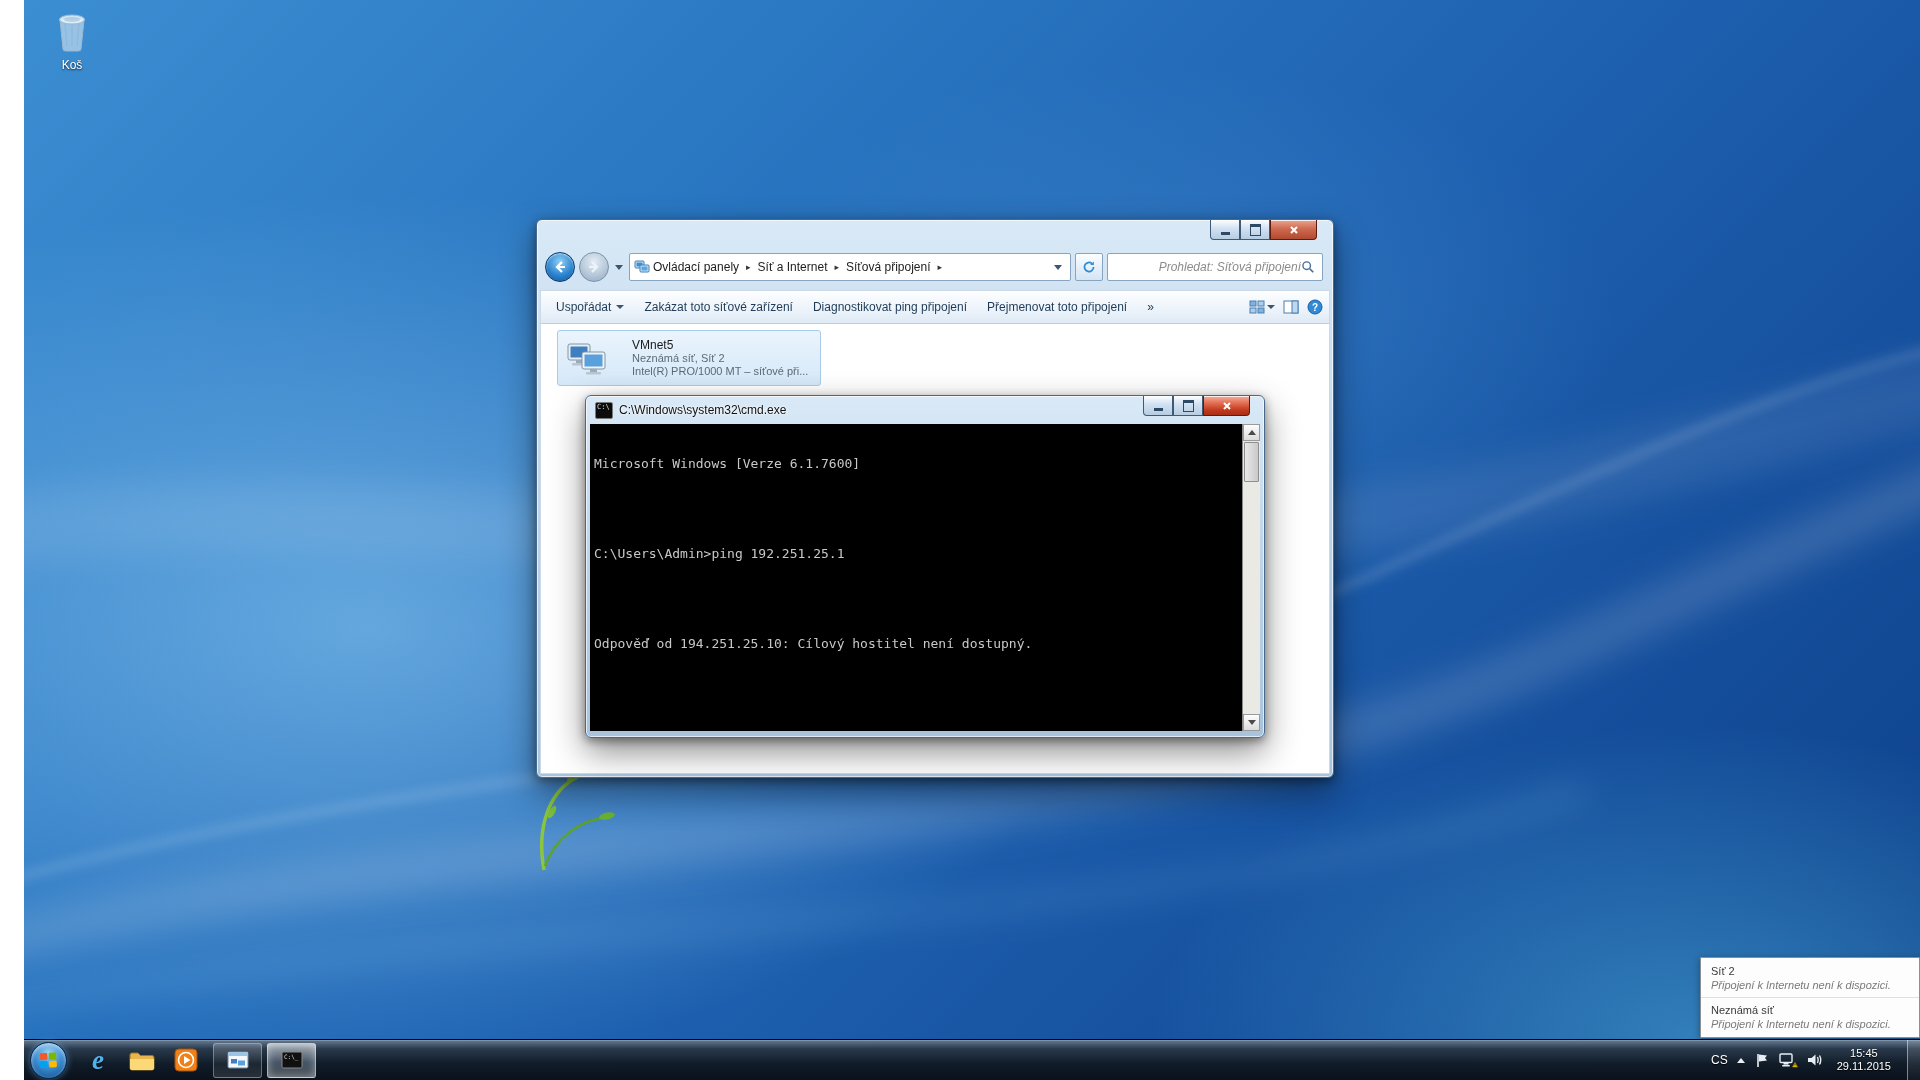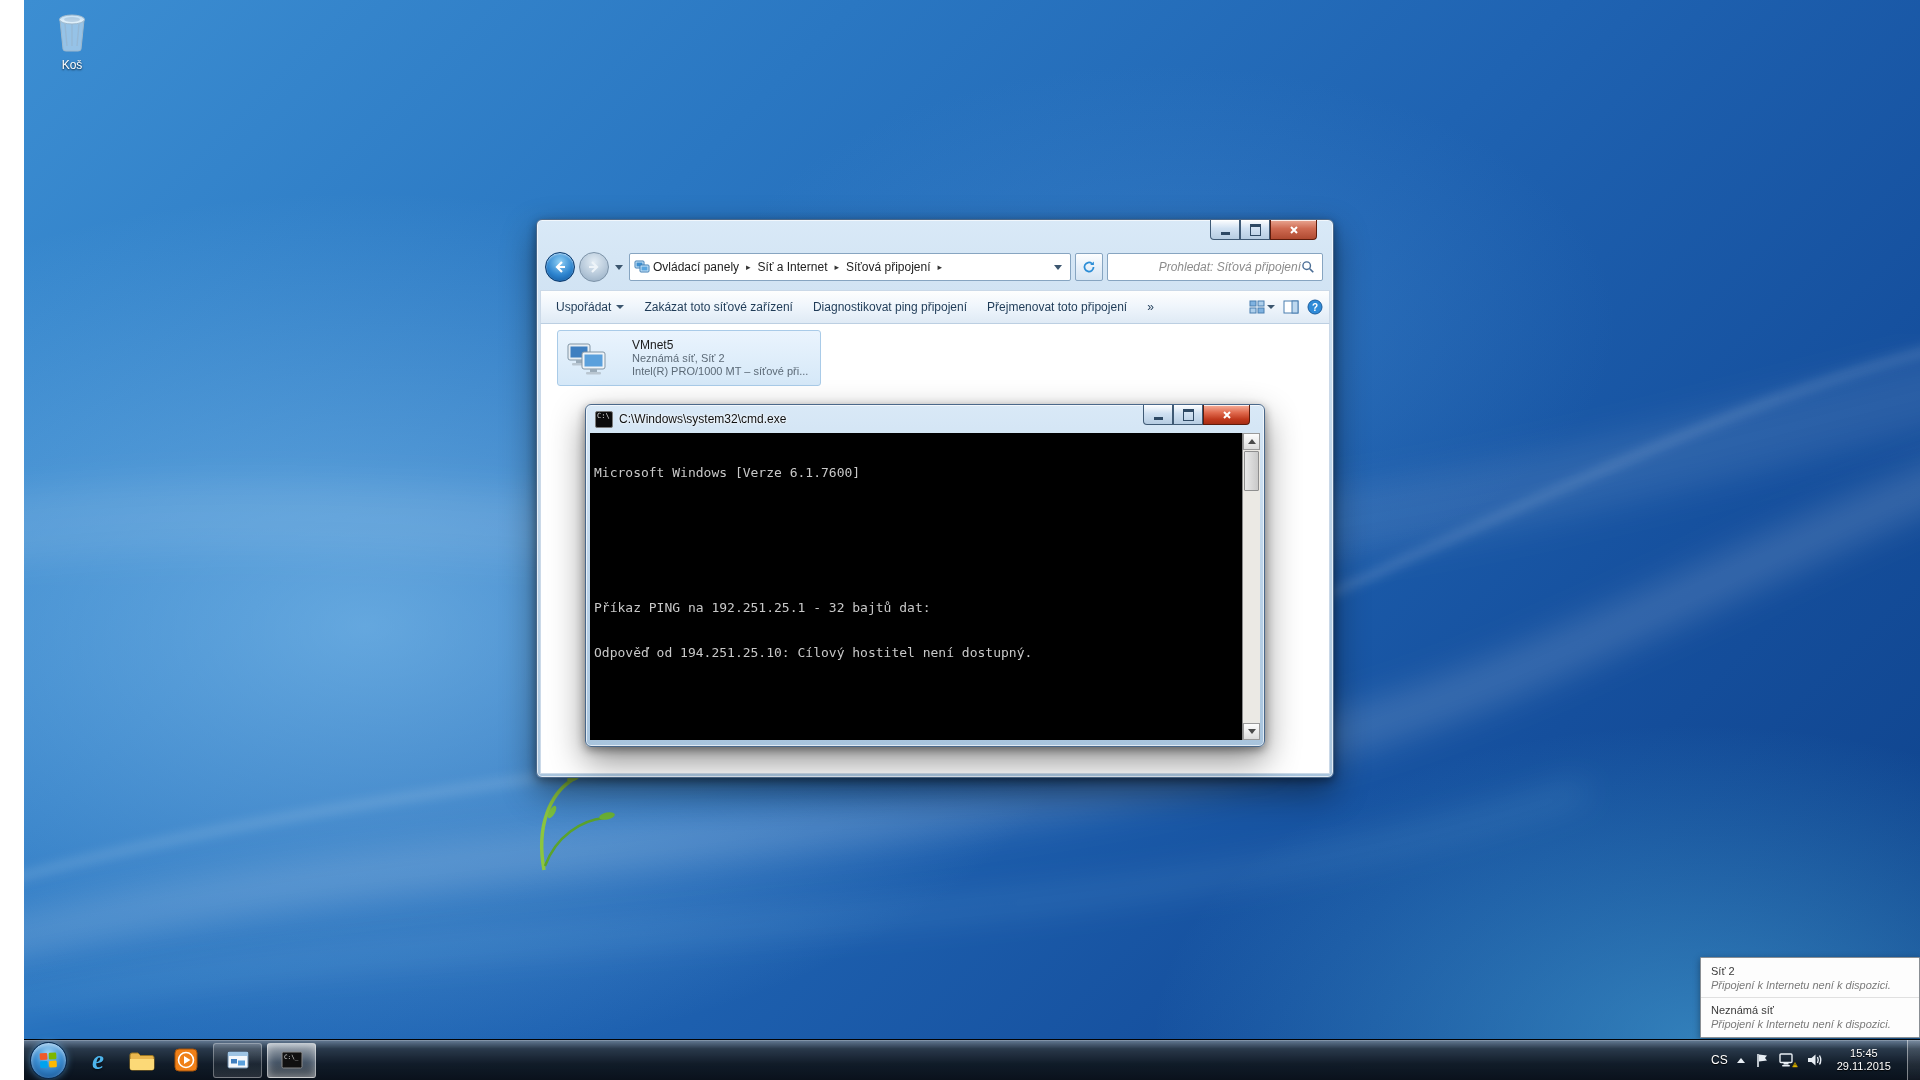--- a/index.html
+++ b/index.html
@@ -78,21 +78,21 @@
   .view-btn{display:flex;align-items:center;gap:2px;}
   .content{flex:1;background:#fff;margin:0 3px 3px;border:1px solid #cbd9e8;border-top:none;position:relative;}
   .net-item{
     position:absolute;left:16px;top:6px;width:264px;height:56px;border-radius:3px;
     background:linear-gradient(180deg,#eaf4fd 0%,#d5e8f8 100%);border:1px solid #a9cbe8;
     display:flex;align-items:center;gap:24px;padding:3px 8px;box-sizing:border-box;
   }
   .net-name{font-size:12px;color:#1a1a1a;line-height:14px;}
   .net-sub{font-size:11px;color:#5c6a77;line-height:13px;white-space:nowrap;}
   
-  .cmdwin{left:561px;top:404px;width:678px;height:341px;z-index:20;}
+  .cmdwin{left:561px;top:395px;width:678px;height:341px;z-index:20;}
   .cmdwin .titlebar{padding-left:9px;gap:6px;}
   .cmd-title{font-size:12px;color:#101010;text-shadow:0 0 5px rgba(255,255,255,.95),0 0 2px rgba(255,255,255,.9);white-space:nowrap;}
   .cmd-ico{width:16px;height:15px;background:#0c0c0c;border:1px solid #7a7a7a;border-radius:2px;display:flex;align-items:flex-start;justify-content:flex-start;}
   .cmd-ico::before{content:"C:\\";color:#ddd;font-family:"DejaVu Sans Mono",monospace;font-size:7px;line-height:8px;padding-left:1px;}
   .console{position:absolute;left:4px;right:4px;top:28px;bottom:6px;background:#000;}
   .console-text{
     position:absolute;left:4px;top:2px;right:22px;
     font-family:"DejaVu Sans Mono",monospace;font-size:13px;line-height:15px;color:#c8c8c8;white-space:pre;
   }
   .cline{min-height:15px;}
@@ -310,22 +310,22 @@
           <svg width="10" height="10" viewBox="0 0 10 10">
               <path d="M2,2 L8,8 M8,2 L2,8" stroke="#fff" stroke-width="2"></path>
             </svg>
         </div>
       </div>
     </div>
     <div class="console">
       <div class="console-text">
         <div class="cline">Microsoft Windows [Verze 6.1.7600]</div>
         <div class="cline"></div>
+        <div class="cline">C:\Users\Admin&gt;ping 192.251.25.1</div>
         <div class="cline"></div>
-        <div class="cline">Příkaz PING na 192.251.25.1 - 32 bajtů dat:</div>
         <div class="cline">Odpověď od 194.251.25.10: Cílový hostitel není dostupný.</div>
         
         
         
         
         
         
         
         
       </div>

